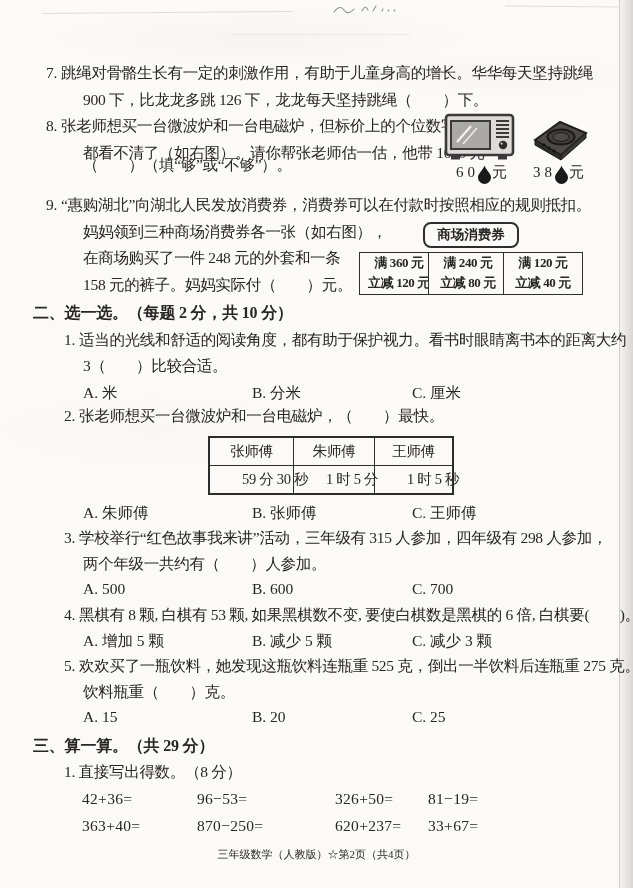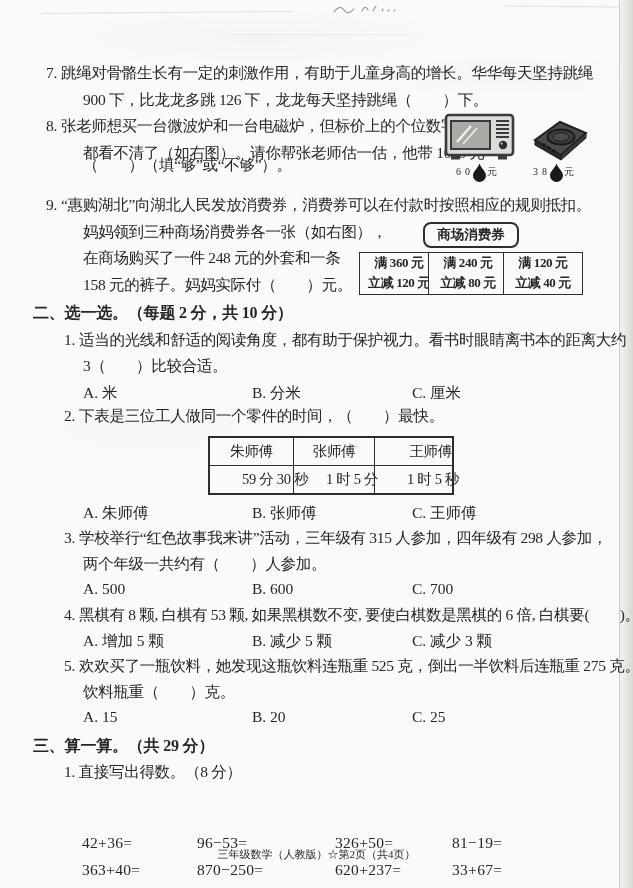--- a/index.html
+++ b/index.html
@@ -13,23 +13,23 @@
       radial-gradient(ellipse 220px 35px at 500px 75px, rgba(0,0,0,0.018), transparent 70%),
       radial-gradient(ellipse 260px 60px at 150px 430px, rgba(0,0,0,0.012), transparent 70%),
       #fbfaf8;
   }
   .line { position:absolute; white-space:nowrap; font-size:15.5px; line-height:18px; letter-spacing:-0.3px; }
   .qnum { margin-right:4px; }
   .sect { position:absolute; white-space:nowrap; font-weight:bold; font-size:16px; letter-spacing:-0.2px; }
   .opts { position:absolute; left:0; width:633px; height:20px; font-size:15.5px; }
   .opts span { position:absolute; white-space:nowrap; }
   .oa { left:83px; } .ob { left:252px; } .oc { left:412px; }
-  .mrow { position:absolute; left:0; width:633px; height:20px; font-size:15.5px;margin-top:44px; }
+  .mrow { position:absolute; left:0; width:633px; height:20px; font-size:15.5px; }
   .mrow span { position:absolute; white-space:nowrap; letter-spacing:0.3px; }
-  .m1 { left:82px; } .m2 { left:197px; } .m3 { left:335px; } .m4 { left:452px; }
+  .m1 { left:82px; } .m2 { left:197px; } .m3 { left:335px; } .m4 { left:428px; }
 
   
   .vtitle {
     position:absolute; left:423px; top:222px; width:92px; height:22px;
     border:2px solid #2e2e2e; border-radius:8px;
     font-size:13.5px; font-weight:bold; text-align:center; line-height:22px;
     background:#fbfaf8; letter-spacing:0;
   }
   .vbox {
     position:absolute; top:252px; width:78px; height:41px;
@@ -43,26 +43,26 @@
   .wtable {
     position:absolute; left:208px; top:436px;
     display:grid; grid-template-columns:84px 81px 77px;
     border:2px solid #2c2c2c; background:#fbfaf8;
   }
   .wcell {
     border-right:1.6px solid #2c2c2c; border-bottom:1.6px solid #2c2c2c;
     height:27px; line-height:27px; text-align:center; font-size:14.5px; letter-spacing:-0.3px;
     white-space:nowrap;
   }
-  .wcell.last { border-right:none;text-align:right; }
+  .wcell.last { border-right:none; }
   .wcell.brow { border-bottom:none;margin-left:32px; }
 
   
   .fig { position:absolute; }
-  .price { position:absolute; font-size:10px; white-space:nowrap; letter-spacing:0; }
+  .price { position:absolute; font-size:15px; white-space:nowrap; letter-spacing:0; }
   .price .digits { letter-spacing:4px; }
   .price svg.blot { vertical-align:-7px; margin:0 0 0 -2px; }
 
   .footer { position:absolute; top:847px; left:0; width:633px; text-align:center; font-size:11px; letter-spacing:0; }
 
   
   .edge-right { position:absolute; right:0; top:0; width:13px; height:888px;
     background:linear-gradient(to right,#f4f3f1,#d8d7d4); border-left:1px solid #cfcecb; }
   .streak { position:absolute; background:#d5d4d1; opacity:0.75; }
   .s1 { top:12px; left:42px; width:250px; height:1px; transform:rotate(-0.5deg); }
@@ -152,24 +152,24 @@
   <div class="sect" style="left:33px;top:303px">二、选一选。（每题 2 分，共 10 分）</div>
 
   <div class="line" style="left:64px;top:331px"><span class="qnum">1.</span><span>适当的光线和舒适的阅读角度，都有助于保护视力。看书时眼睛离书本的距离大约</span></div>
   <div class="line" style="left:83px;top:357px">3（　　）比较合适。</div>
   <div class="opts" style="top:383px">
     <span class="oa">A. 米</span>
     <span class="ob">B. 分米</span>
     <span class="oc">C. 厘米</span>
   </div>
 
-  <div class="line" style="left:64px;top:407px"><span class="qnum">2.</span><span>下表是三位工人做同一个零件的时间，（　　）最快。</span></div>
+  <div class="line" style="left:64px;top:407px"><span class="qnum">2.</span><span>张老师想买一台微波炉和一台电磁炉，（　　）最快。</span></div>
   <div class="wtable">
+    <div class="wcell">张师傅</div>
     <div class="wcell">朱师傅</div>
-    <div class="wcell">张师傅</div>
     <div class="wcell last">王师傅</div>
     <div class="wcell brow">59 分 30 秒</div>
     <div class="wcell brow">1 时 5 分</div>
     <div class="wcell last brow">1 时 5 秒</div>
   </div>
   <div class="opts" style="top:503px">
     <span class="oa">A. 朱师傅</span>
     <span class="ob">B. 张师傅</span>
     <span class="oc">C. 王师傅</span>
   </div>

